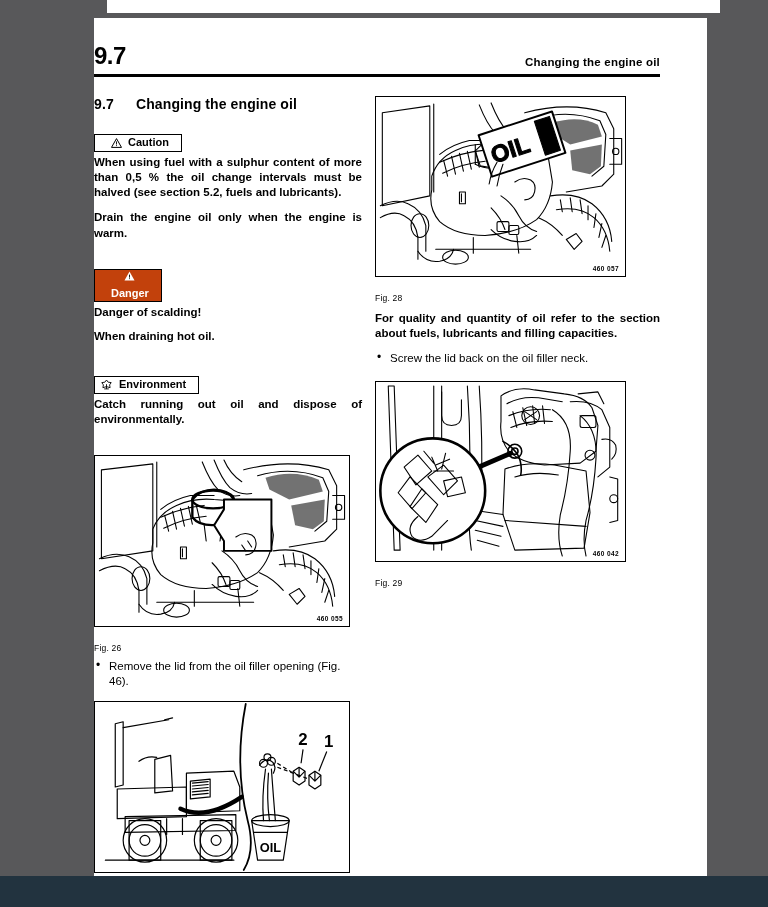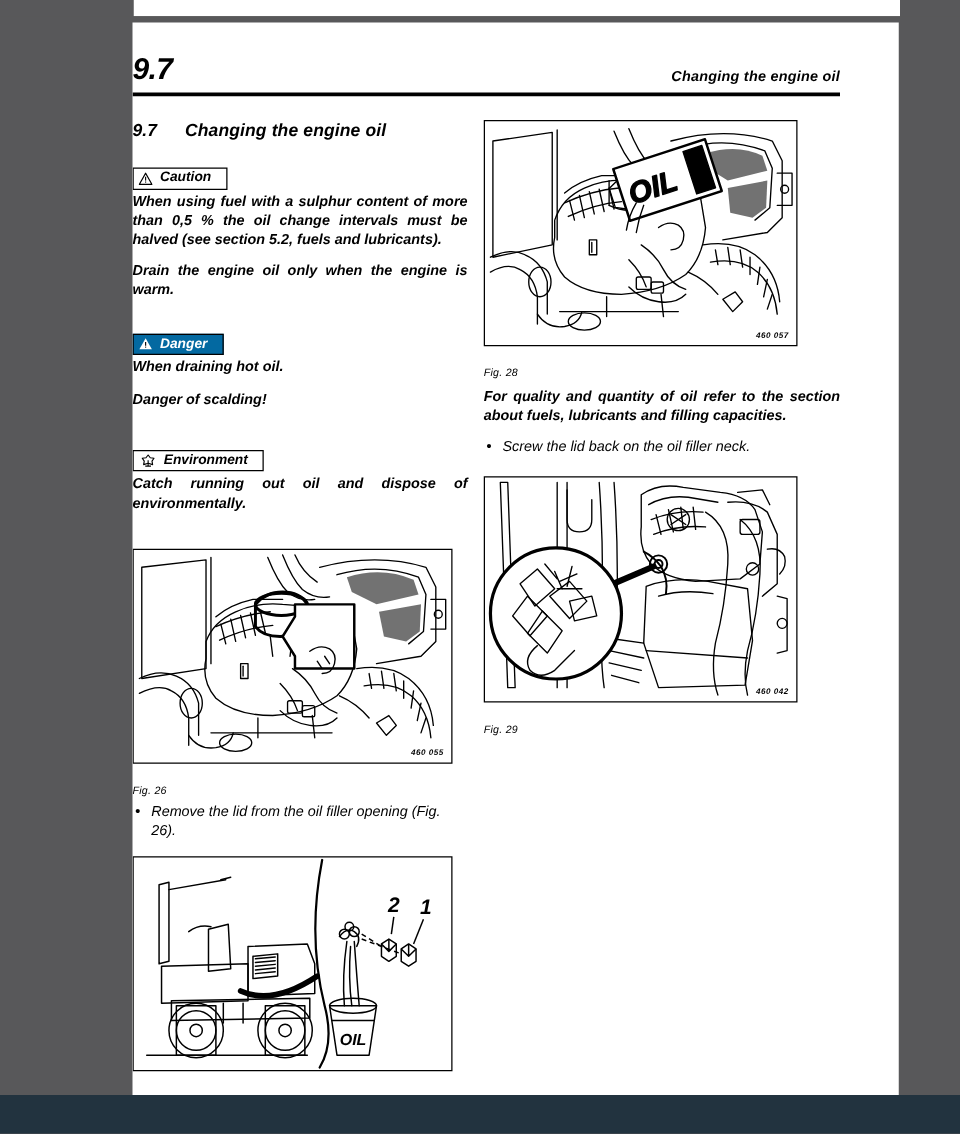--- a/index.html
+++ b/index.html
@@ -31,27 +31,26 @@
 
   #page-gap {
     position: absolute;
     left: 0; top: 13px;
     width: 768px; height: 5px;
     background: #58585a;
   }
 
   #page {
     position: absolute;
-    left: 106px;
+    left: 94px;
     top: 18px;
     width: 613px;
     height: 858px;
     background: #ffffff;
     overflow: hidden;
-    font-style: italic;
   }
 
   #bottom-bar {
     position: absolute;
     left: 0;
     top: 876px;
     width: 768px;
     height: 31px;
     background: #22333f;
   }
@@ -111,34 +110,35 @@
     margin: 0 0 22px 0;
     white-space: nowrap;
   }
   h2.section-title .num { display: inline-block; width: 42px; }
 
   
   .badge {
     display: inline-flex;
     align-items: center;
     gap: 6px;
-    padding: 1px 12px 1px 4px;
+    padding: 1px 12px 1px 16px;
     font-size: 11px;
     font-weight: bold;
     line-height: 1.25;
   }
   .badge.caution {
     background: #fff;
     color: #000;
     border: 1.5px solid #000;
   }
   .badge.danger {
-    background: #0369a1;
+    background: #c2410c;
     color: #fff;
     border: 1.5px solid #000;
+    flex-direction: column;
   }
   .badge.environment {
     background: #fff;
     color: #000;
     border: 1.5px solid #000;
     padding: 1px 12px 1px 5px;
   }
   .badge svg { display: block; flex: none; }
 
   .notice-block { margin-bottom: 14px; }
@@ -250,22 +250,22 @@
           <span class="badge danger">
             <span>
               <svg width="11" height="10" viewBox="0 0 11 10" aria-hidden="true">
                 <path d="M5.5 0.6 L10.5 9.4 L0.5 9.4 Z" fill="#fff"></path>
                 <rect x="5.05" y="3.6" width="0.9" height="3.0" fill="#000"></rect>
                 <rect x="5.05" y="7.3" width="0.9" height="0.8" fill="#000"></rect>
               </svg>
             </span>
             <span>Danger</span>
           </span>
+          <p class="body tight">Danger of scalding!</p>
           <p class="body">When draining hot oil.</p>
-          <p class="body tight">Danger of scalding!</p>
         </div>
 
         <div class="spacer-18"></div>
 
         <div class="notice-block">
           <span class="badge environment">
             <span>
               <svg width="13" height="11" viewBox="0 0 13 11" aria-hidden="true">
                 <path d="M6.5 1 L8.2 3.2 L11.2 3.6 L9.6 5.9 L10.1 8.7 L6.5 7.6 L2.9 8.7 L3.4 5.9 L1.8 3.6 L4.8 3.2 Z" fill="none" stroke="#000" stroke-width="0.9" stroke-linejoin="round"></path>
                 <path d="M6.5 5.2 L6.5 9.8" fill="none" stroke="#000" stroke-width="0.9"></path>
@@ -343,21 +343,21 @@
                 <path d="M62 148 L160 148"></path>
                 <path d="M100 136 L100 152 M144 134 L146 152"></path>
               </g>
             </svg>
             <span class="fig-id">460 055</span>
           </div>
           <figcaption class="fig-cap">Fig. 26</figcaption>
         </figure>
 
         <ul class="bullets">
-          <li>Remove the lid from the oil filler opening (Fig. 26).</li>
+          <li>Remove the lid from the oil filler opening (Fig. 46).</li>
         </ul>
 
         <div class="spacer-12"></div>
 
         <figure class="fig">
           <div class="fig-frame" style="width:256px;height:172px;">
             <svg viewBox="0 0 256 172" aria-hidden="true">
               <g fill="none" stroke="#000" stroke-width="1.2" stroke-linejoin="round" stroke-linecap="round">
 
                 <path d="M152 2 Q140 64 154 120 Q162 150 150 170" stroke-width="1.8"></path>

